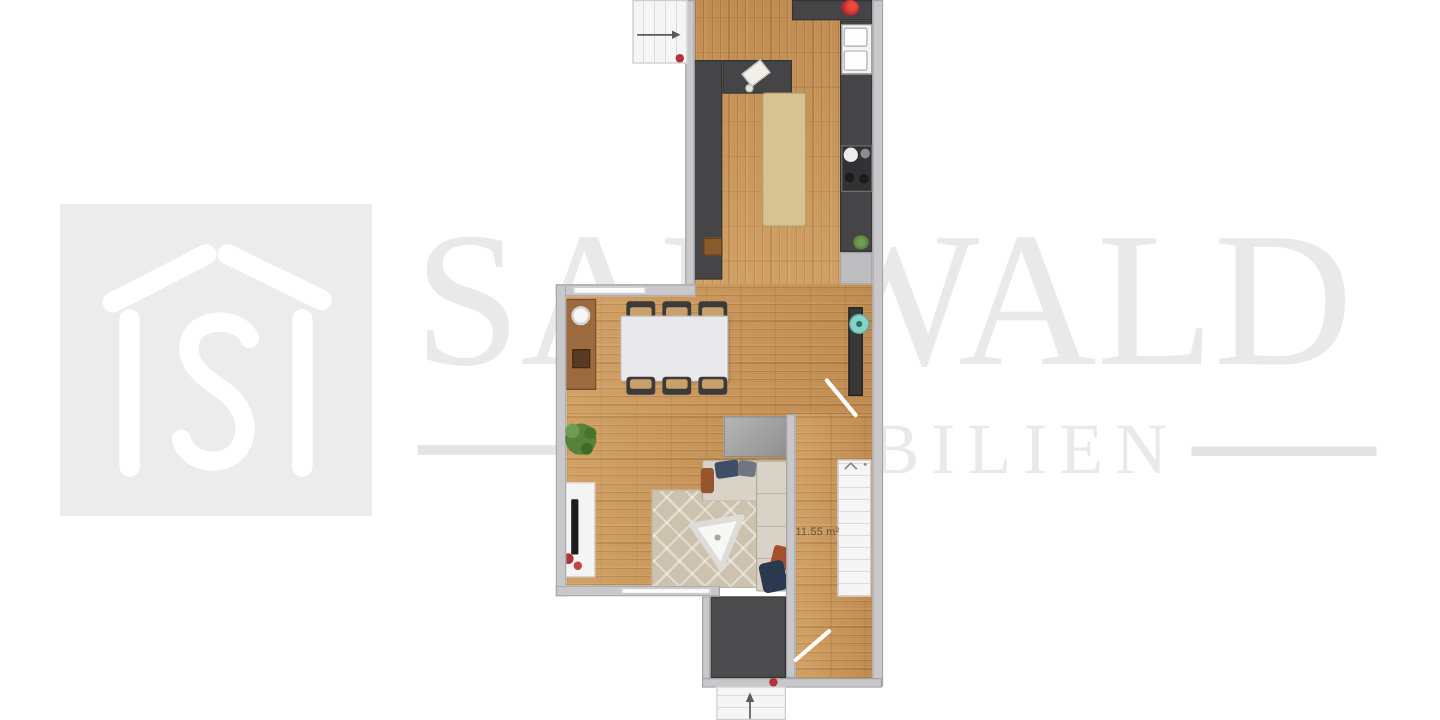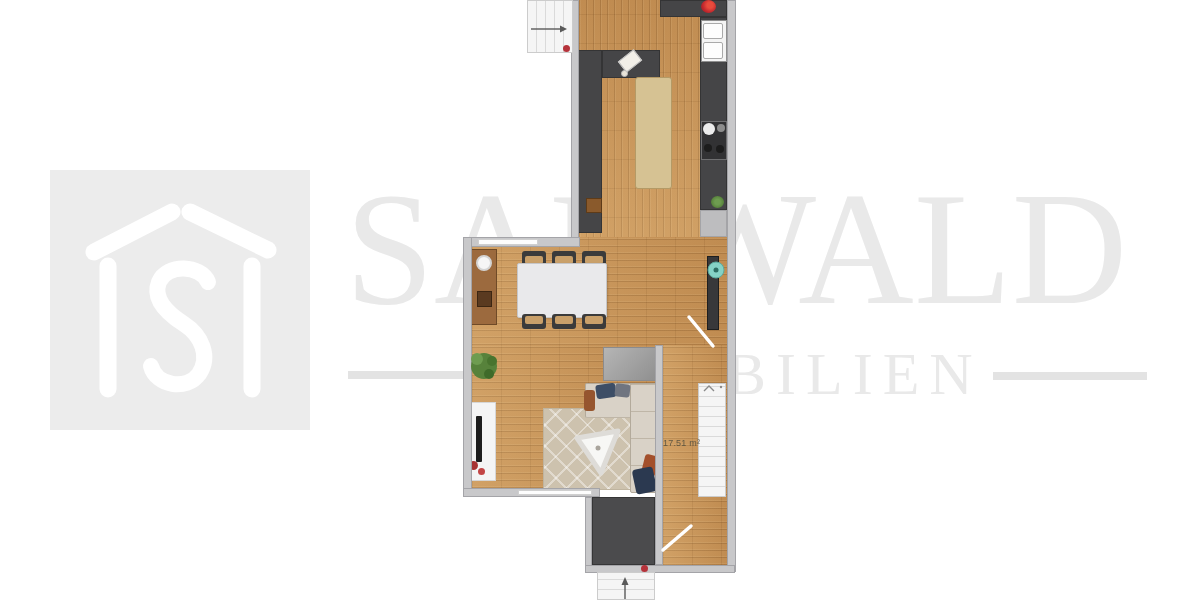--- a/index.html
+++ b/index.html
@@ -140,21 +140,21 @@
     <div class="wall" style="left:585px;top:565px;width:150px;height:8px;"></div>
     <div class="wall-light" style="left:700px;top:210px;width:27px;height:27px;"></div>
 
     <div class="stairs treads-v" style="left:527px;top:0;width:46px;height:53px;"></div>
     <div class="stairs treads-h" style="left:698px;top:383px;width:28px;height:114px;"></div>
     <div class="stairs treads-h" style="left:597px;top:572px;width:58px;height:28px;"></div>
 
     <div class="dot" style="left:563px;top:45px;width:7px;height:7px;background:#b5323a;"></div>
     <div class="dot" style="left:641px;top:565px;width:7px;height:7px;background:#b5323a;"></div>
 
-    <div class="label" style="left:663px;top:438px;">17.51 m²</div>
+    <div class="label" style="left:663px;top:438px;">11.55 m²</div>
 
     <svg class="overlay" width="1200" height="600" viewBox="0 0 1200 600">
 
       <g>
         <polygon points="577,438 618,431 601,473" fill="#f7f7f5" stroke="#dedcd8" stroke-width="5" stroke-linejoin="round"></polygon>
         <circle cx="598" cy="448" r="2.5" fill="#a9a49c"></circle>
       </g>
 
       <g>
         <circle cx="484" cy="366" r="13" fill="#57823b"></circle>

